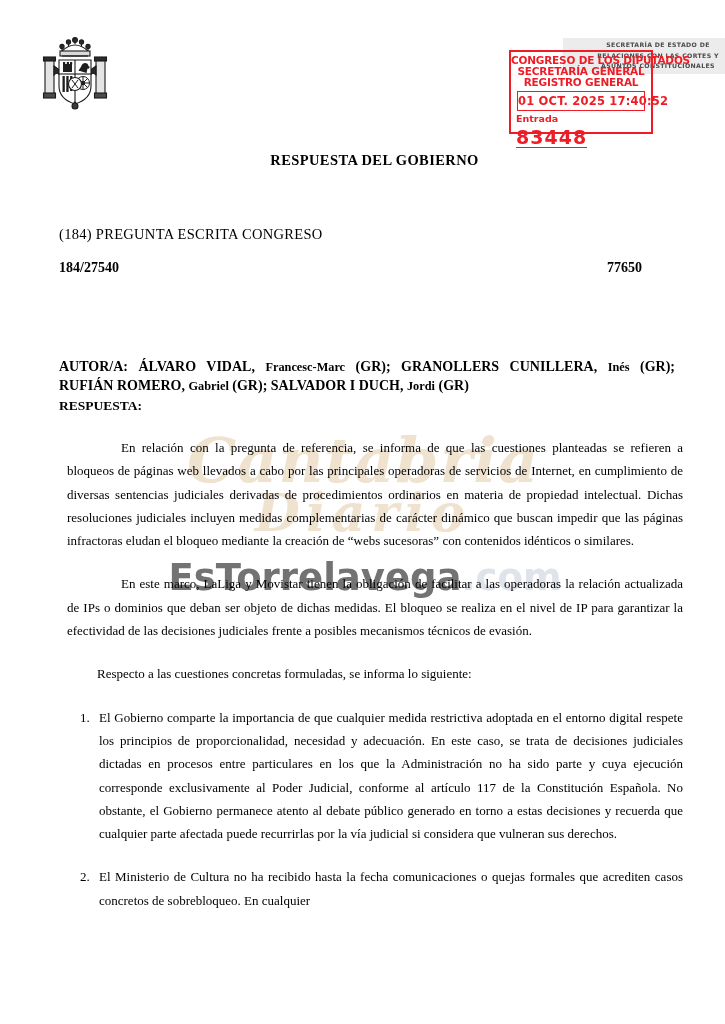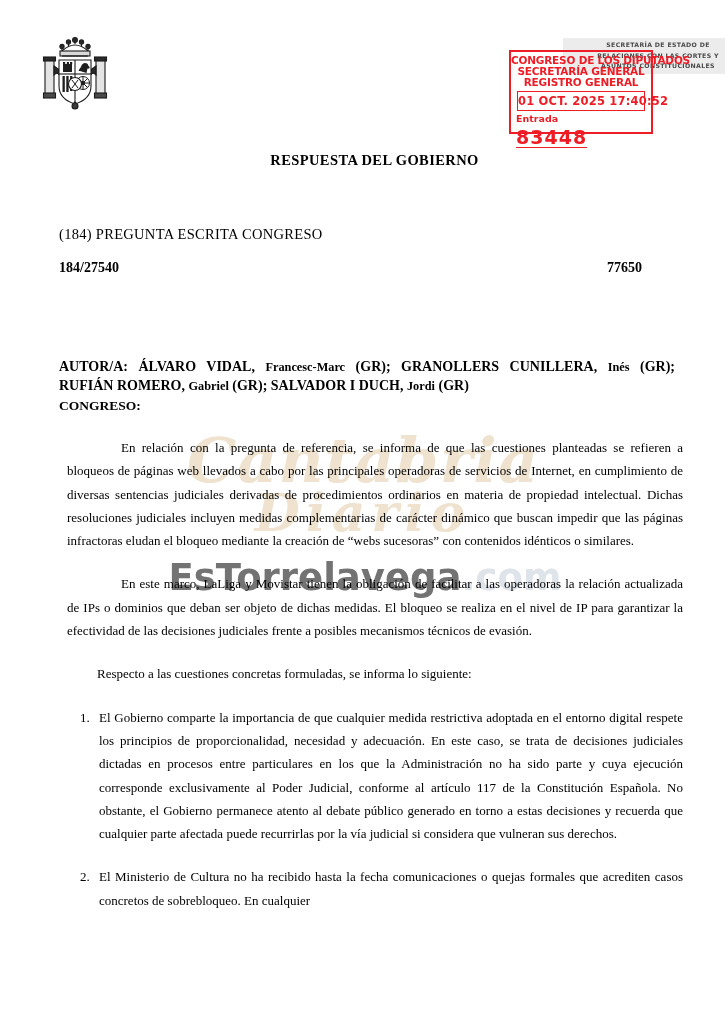--- a/index.html
+++ b/index.html
@@ -366,21 +366,21 @@
       <span class="name">Inés</span>
       <span class="caps">(GR);</span>
       <span class="caps">RUFIÁN ROMERO,</span>
       <span class="name">Gabriel</span>
       <span class="caps">(GR);</span>
       <span class="caps">SALVADOR I DUCH,</span>
       <span class="name">Jordi</span>
       <span class="caps">(GR)</span>
     </div>
 
-    <div class="resp-label">CONGRESO:</div>
+    <div class="resp-label">RESPUESTA:</div>
 
     <div class="body">
       <p>En relación con la pregunta de referencia, se informa de que las cuestiones planteadas se refieren a bloqueos de páginas web llevados a cabo por las principales operadoras de servicios de Internet, en cumplimiento de diversas sentencias judiciales derivadas de procedimientos ordinarios en materia de propiedad intelectual. Dichas resoluciones judiciales incluyen medidas complementarias de carácter dinámico que buscan impedir que las páginas infractoras eludan el bloqueo mediante la creación de “webs sucesoras” con contenidos idénticos o similares.</p>
       <p>En este marco, LaLiga y Movistar tienen la obligación de facilitar a las operadoras la relación actualizada de IPs o dominios que deban ser objeto de dichas medidas. El bloqueo se realiza en el nivel de IP para garantizar la efectividad de las decisiones judiciales  frente a posibles mecanismos técnicos de evasión.</p>
       <p class="noindent" style="text-indent:30px">Respecto a las cuestiones concretas formuladas, se informa lo siguiente:</p>
       <ol>
         <li>El Gobierno comparte la importancia de que cualquier medida restrictiva adoptada en el entorno digital respete los principios de proporcionalidad, necesidad y adecuación. En este caso, se trata de decisiones judiciales dictadas en procesos entre particulares en los que la Administración no ha sido parte y cuya ejecución corresponde exclusivamente al Poder Judicial, conforme al artículo 117 de la Constitución Española. No obstante, el Gobierno permanece atento al debate público generado en torno a estas decisiones y recuerda que cualquier parte afectada puede recurrirlas por la vía judicial si considera que vulneran sus derechos.</li>
         <li>El Ministerio de Cultura no ha recibido hasta la fecha comunicaciones o quejas formales que acrediten casos concretos de sobrebloqueo. En cualquier</li>
       </ol>
     </div>

